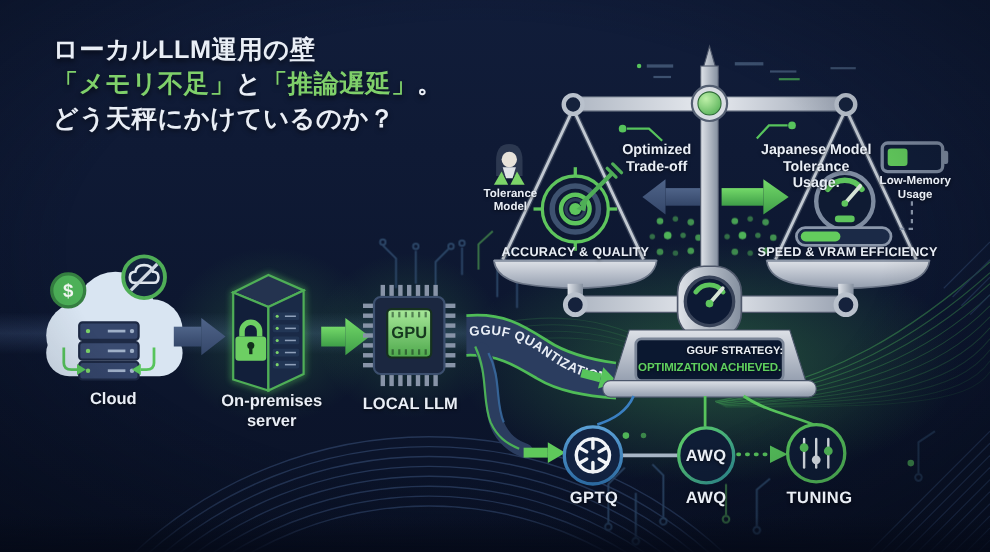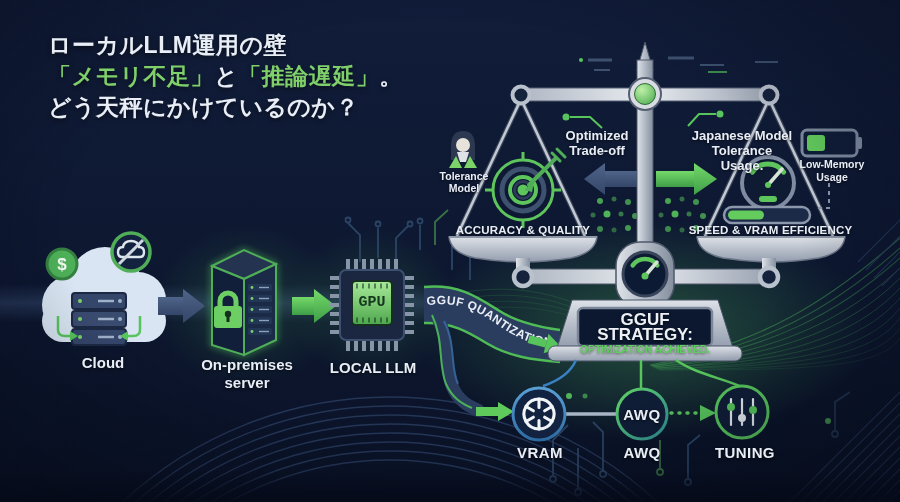--- a/index.html
+++ b/index.html
@@ -10,32 +10,32 @@
   }
   .stage svg{position:absolute;left:0;top:0;}
   .lbl{position:absolute;font-weight:bold;color:#e9eef6;text-align:center;
        text-shadow:0 1px 3px rgba(0,0,0,.65);line-height:1.15;}
   .title{position:absolute;left:48px;top:30px;font-size:23px;font-weight:bold;
          color:#e9eef6;line-height:31px;letter-spacing:.5px;
          text-shadow:0 2px 5px rgba(0,0,0,.55);white-space:nowrap;}
   .title .grn{color:#7fd06a;}
   .cloud-lbl{left:53px;top:354px;width:100px;font-size:15px;}
   .onprem-lbl{left:185px;top:356px;width:124px;font-size:15px;line-height:17.5px;}
-  .gpu-lbl{left:352px;top:294px;width:40px;font-size:15px;color:#16381f;text-shadow:none;font-family:Liberation Mono, monospace;}
+  .gpu-lbl{left:352px;top:294px;width:40px;font-size:15px;color:#16381f;text-shadow:none;}
   .localllm-lbl{left:321px;top:359px;width:104px;font-size:15px;}
   .pan-lbl{font-size:11.5px;letter-spacing:.2px;}
   .pan-left{left:443px;top:224px;width:160px;text-align:center;}
   .pan-right{left:688px;top:224px;width:165px;}
   .note{font-size:13px;line-height:15px;}
   .note-left{left:557px;top:128px;width:80px;}
   .note-right{left:650px;top:128px;width:104px;margin-left:40px;}
   .person-lbl{left:434px;top:170px;width:60px;font-size:10.5px;line-height:12px;}
   .battery-lbl{left:796px;top:158px;width:72px;font-size:10.5px;line-height:12.5px;}
   .plaque-txt{left:578px;top:312px;width:134px;}
-  .plaque-l1{font-size:17px;line-height:15px;color:#edf1f6;}
+  .plaque-l1{font-size:10px;line-height:15px;color:#edf1f6;text-align:right;}
   .plaque-l2{font-size:10.5px;line-height:14px;color:#5fd05f;letter-spacing:-0.2px;}
   .awq-inner{left:612px;top:406px;width:60px;font-size:15px;letter-spacing:.5px;}
   .node-lbl{top:444px;font-size:15px;letter-spacing:.4px;}
   .gptq-lbl{left:500px;width:80px;}
   .awq-lbl{left:602px;width:80px;}
   .tuning-lbl{left:700px;width:90px;}
 </style>
 </head>
 <body>
 
@@ -588,17 +588,17 @@
   <div>Low-Memory</div>
   <div>Usage</div>
 </div>
 
 <div class="lbl plaque-txt">
   <div class="plaque-l1">GGUF STRATEGY:</div>
   <div class="plaque-l2">OPTIMIZATION ACHIEVED.</div>
 </div>
 
 <div class="lbl awq-inner">AWQ</div>
-<div class="lbl node-lbl gptq-lbl">VRAM</div>
+<div class="lbl node-lbl gptq-lbl">GPTQ</div>
 <div class="lbl node-lbl awq-lbl">AWQ</div>
 <div class="lbl node-lbl tuning-lbl">TUNING</div>
 
 </div>
 
 </body></html>

